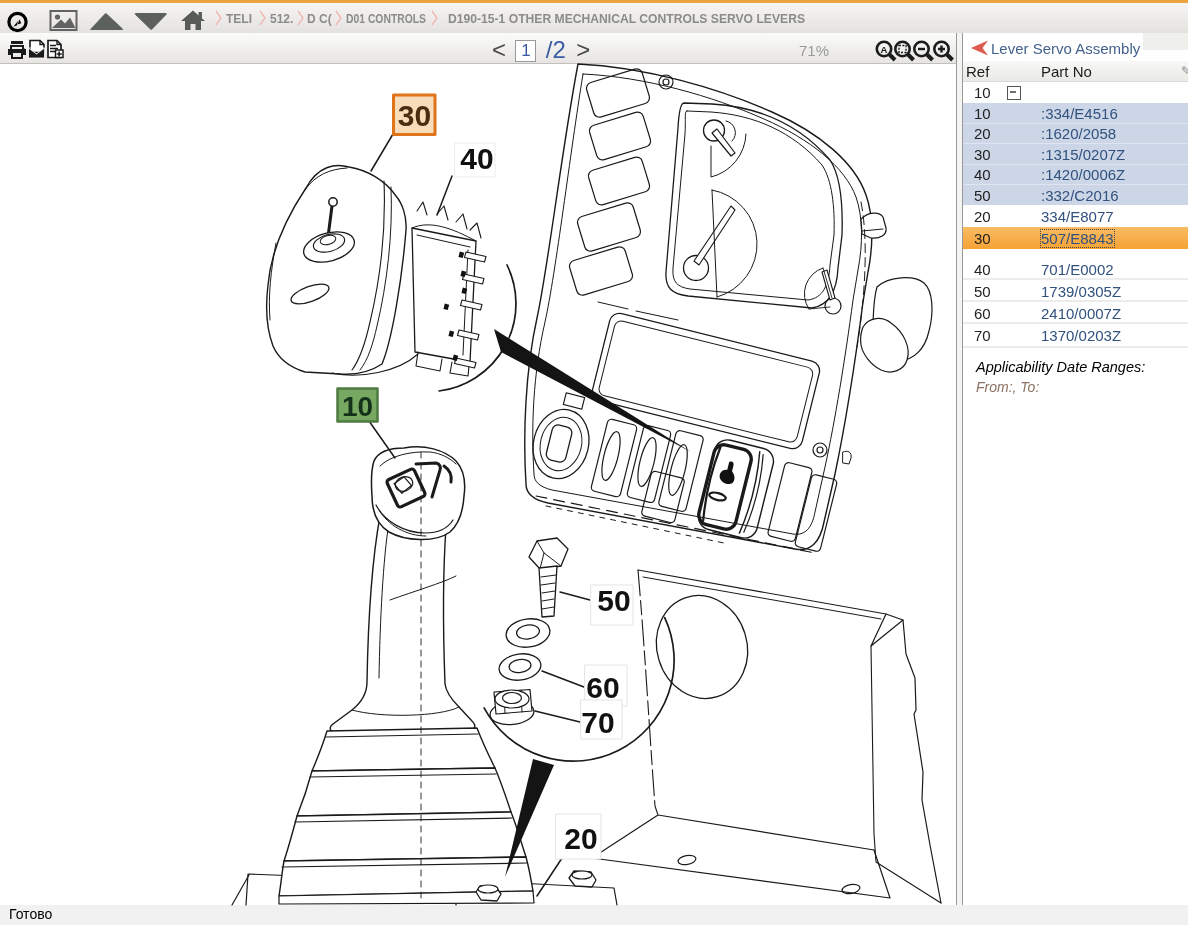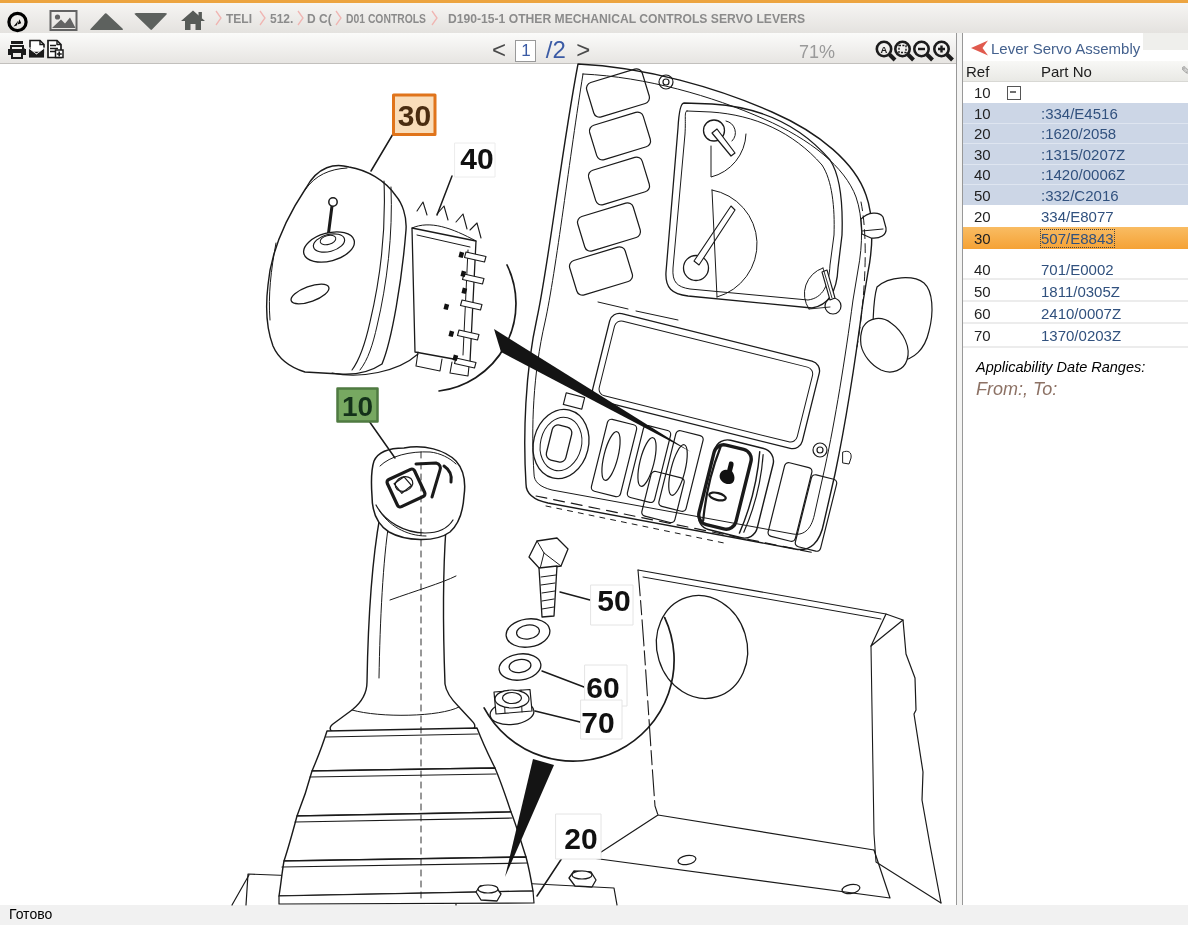--- a/index.html
+++ b/index.html
@@ -12,21 +12,21 @@
   #bar2{left:0;top:33px;width:956px;height:31px;
         background:linear-gradient(#fbfbfa,#e7e5e2);
         border-bottom:1px solid #c2c0bd;box-sizing:border-box;}
   #draw{left:0;top:64px;width:956px;height:841px;background:#fff;}
   #divider{left:956px;top:33px;width:7px;height:872px;background:#f4f4f3;
            border-left:1px solid #989898;border-right:1px solid #989898;box-sizing:border-box;}
   #panel{left:963px;top:33px;width:225px;height:872px;background:#fff;font-size:15px;}
   #status{left:0;top:905px;width:1188px;height:20px;background:#f1f1f1;
           font-size:14px;color:#000;line-height:19px;padding-left:9px;box-sizing:border-box;}
   #pager{left:476px;top:36px;font-size:23px;color:#4a4a4a;margin-left:16px;}
-  #pct{left:799px;top:42px;font-size:18px;color:#9a9a9a;}
+  #pct{left:799px;top:42px;font-size:15px;color:#9a9a9a;}
   #svgmain{left:0;top:0;}
   .r{width:225px;height:21px;}
   .r .ref{position:absolute;left:11px;top:2px;color:#222;}
   .r .pn{position:absolute;left:78px;top:2px;color:#31517e;}
 </style>
 </head>
 <body>
 <div class="abs" id="topline"></div>
 <div class="abs" id="bar1"></div>
 <div class="abs" id="bar2"></div>
@@ -171,35 +171,35 @@
       <span class="ref">30</span>
       <span class="pn" style="outline:1px dotted #444;">507/E8843</span>
     </div>
   <div class="abs r" style="left:0;top:226px;">
       <span class="ref">40</span>
       <span class="pn">701/E0002</span>
     </div>
   <div class="abs" style="left:0;top:245px;width:225px;height:2px;background:#ececec;"></div>
   <div class="abs r" style="left:0;top:248px;">
       <span class="ref">50</span>
-      <span class="pn">1811/0305Z</span>
+      <span class="pn">1739/0305Z</span>
     </div>
   <div class="abs" style="left:0;top:267px;width:225px;height:2px;background:#ececec;"></div>
   <div class="abs r" style="left:0;top:270px;">
       <span class="ref">60</span>
       <span class="pn">2410/0007Z</span>
     </div>
   <div class="abs" style="left:0;top:289px;width:225px;height:2px;background:#ececec;"></div>
   <div class="abs r" style="left:0;top:292px;">
       <span class="ref">70</span>
       <span class="pn">1370/0203Z</span>
     </div>
   <div class="abs" style="left:0;top:313px;width:225px;height:2px;background:#ececec;"></div>
   <div class="abs" style="left:13px;top:326px;font-size:14.5px;font-style:italic;color:#000000;">Applicability Date Ranges:</div>
-  <div class="abs" style="left:13px;top:346px;font-size:18px;font-style:italic;color:#8d7265;">From:, To:</div>
+  <div class="abs" style="left:13px;top:346px;font-size:14px;font-style:italic;color:#8d7265;">From:, To:</div>
 </div>
 <div class="abs" id="status">Готово</div>
 
 <svg class="abs" id="svgmain" width="1188" height="925" viewBox="0 0 1188 925">
 <g stroke="#1a1a1a" fill="none" stroke-width="1.2" stroke-linejoin="round" stroke-linecap="round">
 
   <path d="M507,265 A88,88 0 0 1 439,391" stroke-width="1.7"></path>
   <path d="M484.1,707.9 A101,101 0 0 0 664.7,617.6" stroke-width="1.7"></path>
 
   <g id="ipanel">

